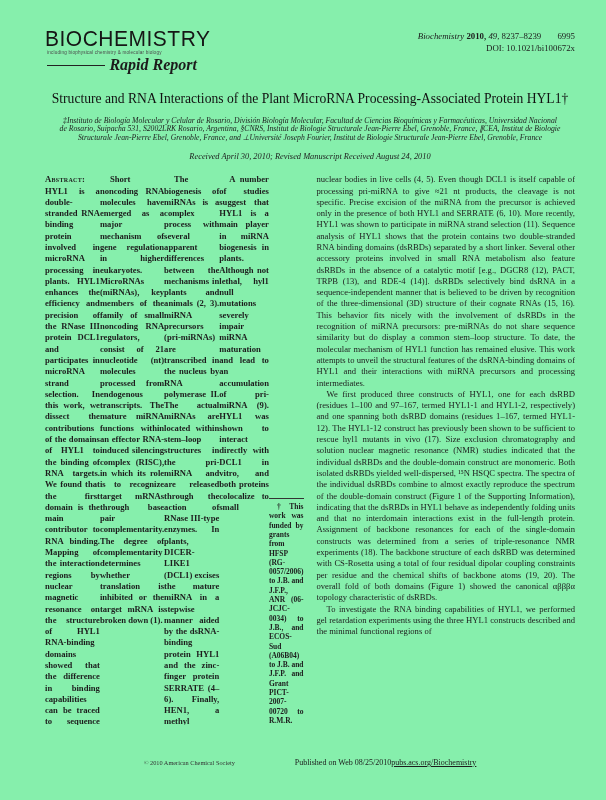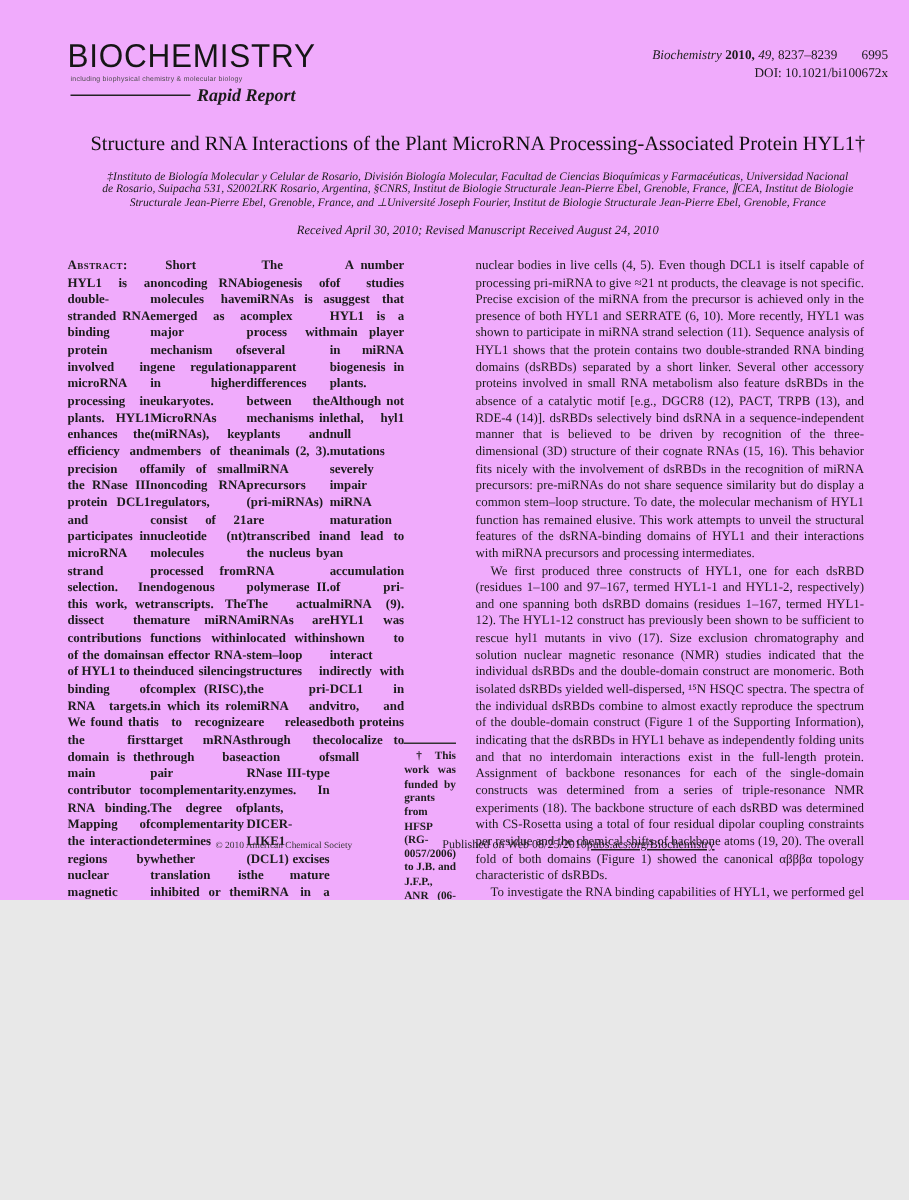--- a/index.html
+++ b/index.html
@@ -1,43 +1,43 @@
 <!DOCTYPE html>
 <html><head>
 <meta charset="utf-8">
 <style>
   html,body{margin:0;padding:0;background:#e8e8e8;}
   .page{
     position:relative;
-    width:606px;height:600px;
+    width:606px;height:800px;
     margin:0 auto;
-    background:#f0abfc;
+    background:#86efac;
     color:#1c1c1c;
     font-family:"Liberation Serif", serif;
     overflow:hidden;
     box-sizing:border-box;
-    padding:26px 14px 0 45px;
+    padding:26px 31px 0 45px;
   }
   
   .masthead{display:flex;justify-content:space-between;align-items:flex-start;}
   .logo-block{width:175px;}
   .logo{
     font-family:"Liberation Sans", sans-serif;
     font-size:21px;letter-spacing:0.5px;color:#161616;
     transform:scaleY(1.05);transform-origin:left top;
     white-space:nowrap;
   }
   .tagline{
     font-family:"Liberation Sans", sans-serif;
     font-size:4.6px;color:#4a4a4a;margin:0 0 1px 2px;letter-spacing:0.2px;
     white-space:nowrap;
   }
   .rapid-row{display:flex;align-items:center;width:150px;margin-left:2px;}
   .rapid-rule{flex:1;border-top:1.3px solid #222;margin-right:4px;}
-  .rapid{font-size:12px;font-weight:bold;font-style:italic;white-space:nowrap;}
+  .rapid{font-size:16px;font-weight:bold;font-style:italic;white-space:nowrap;}
   .cite-block{text-align:right;font-size:8.8px;line-height:12px;margin-top:4px;}
   .cite-journal{font-style:italic;}
   .cite-year{font-weight:bold;}
   .cite-vol{font-style:italic;}
   .cite-pagenum{margin-left:14px;}
   
   .title{
     text-align:center;font-size:13.6px;line-height:16.5px;
     max-width:520px;margin:17px auto 0;color:#111;
   }

